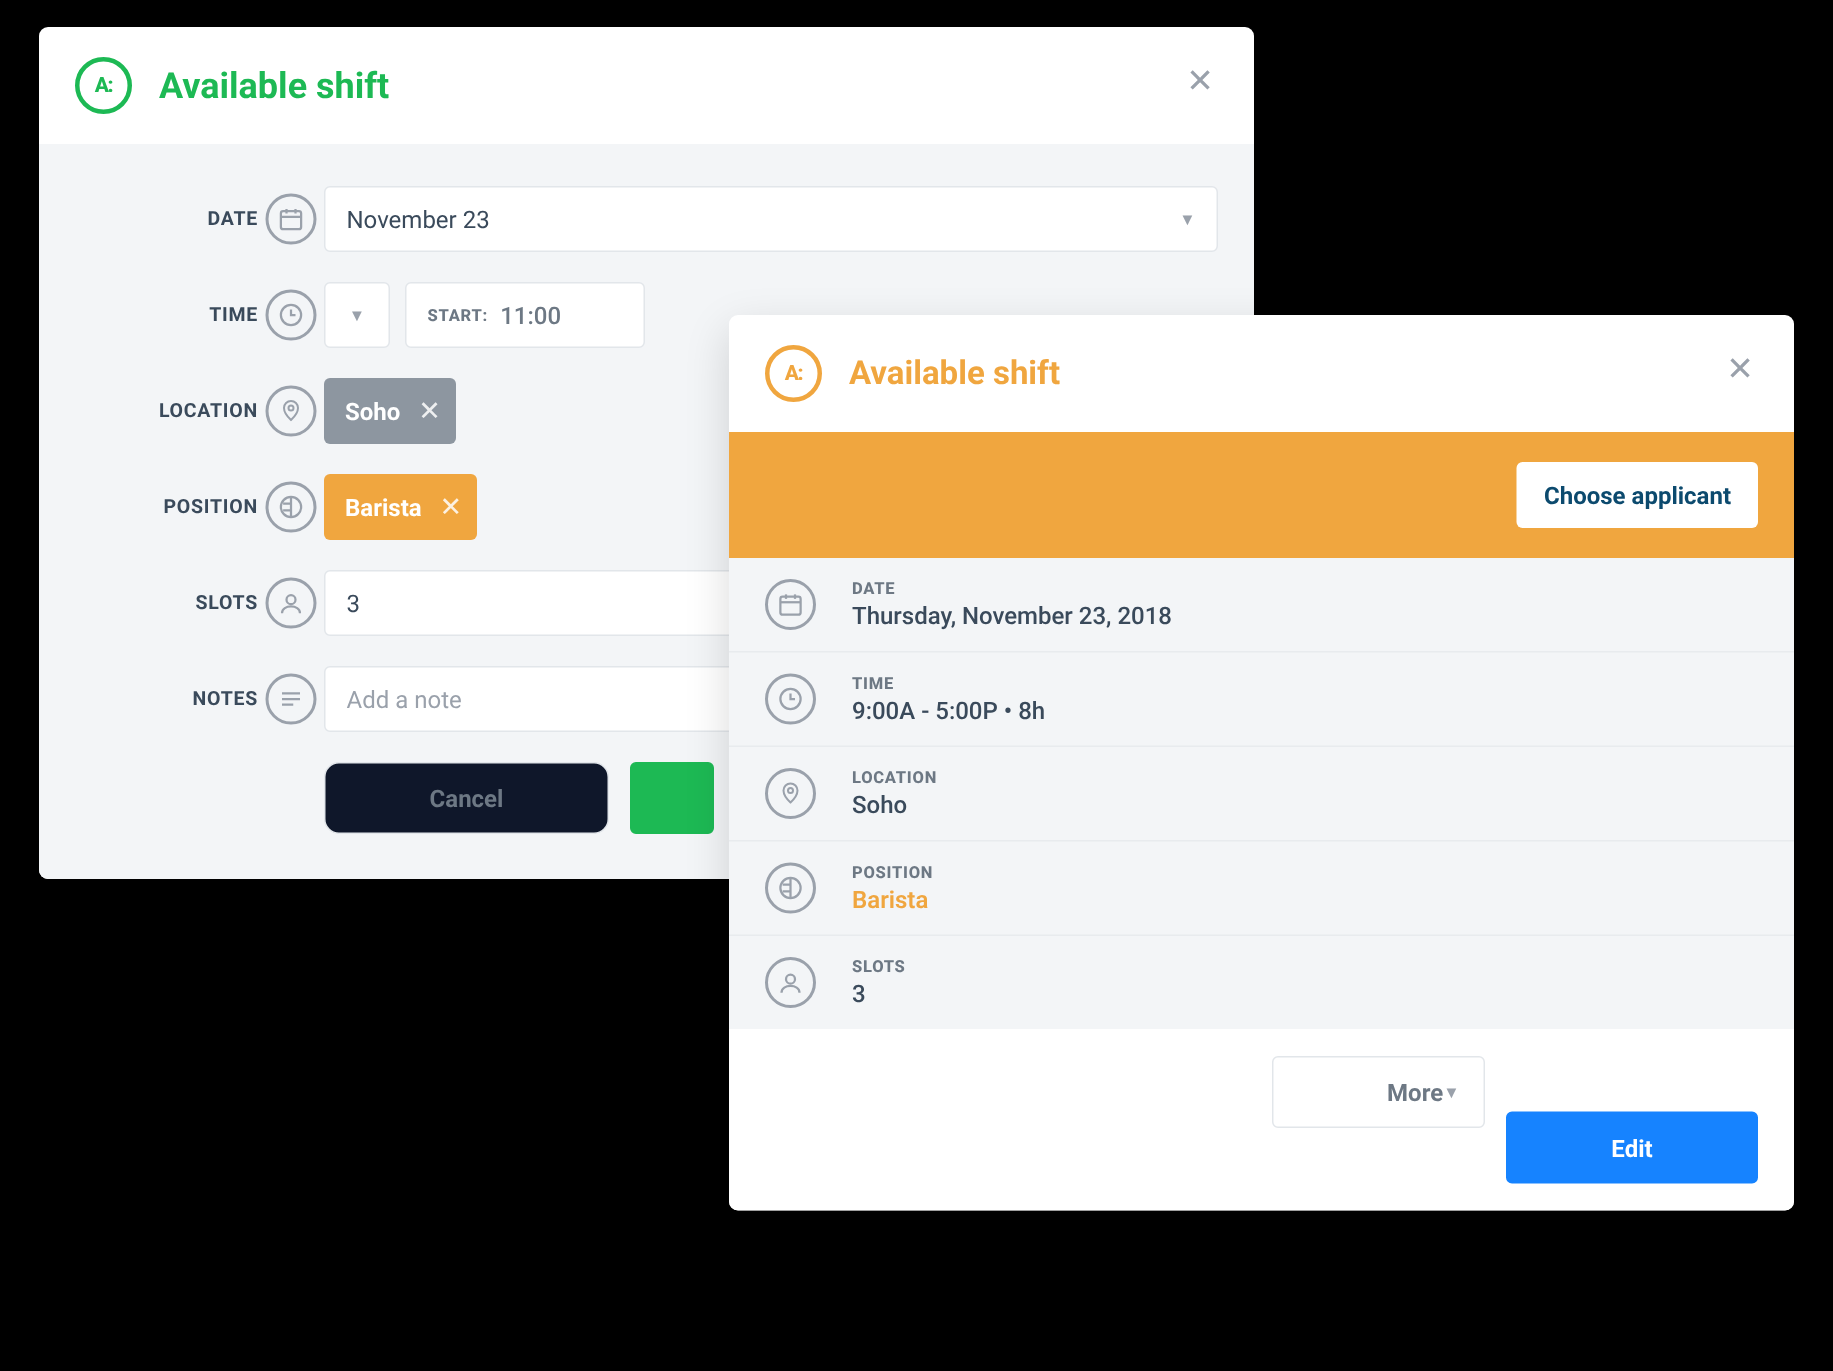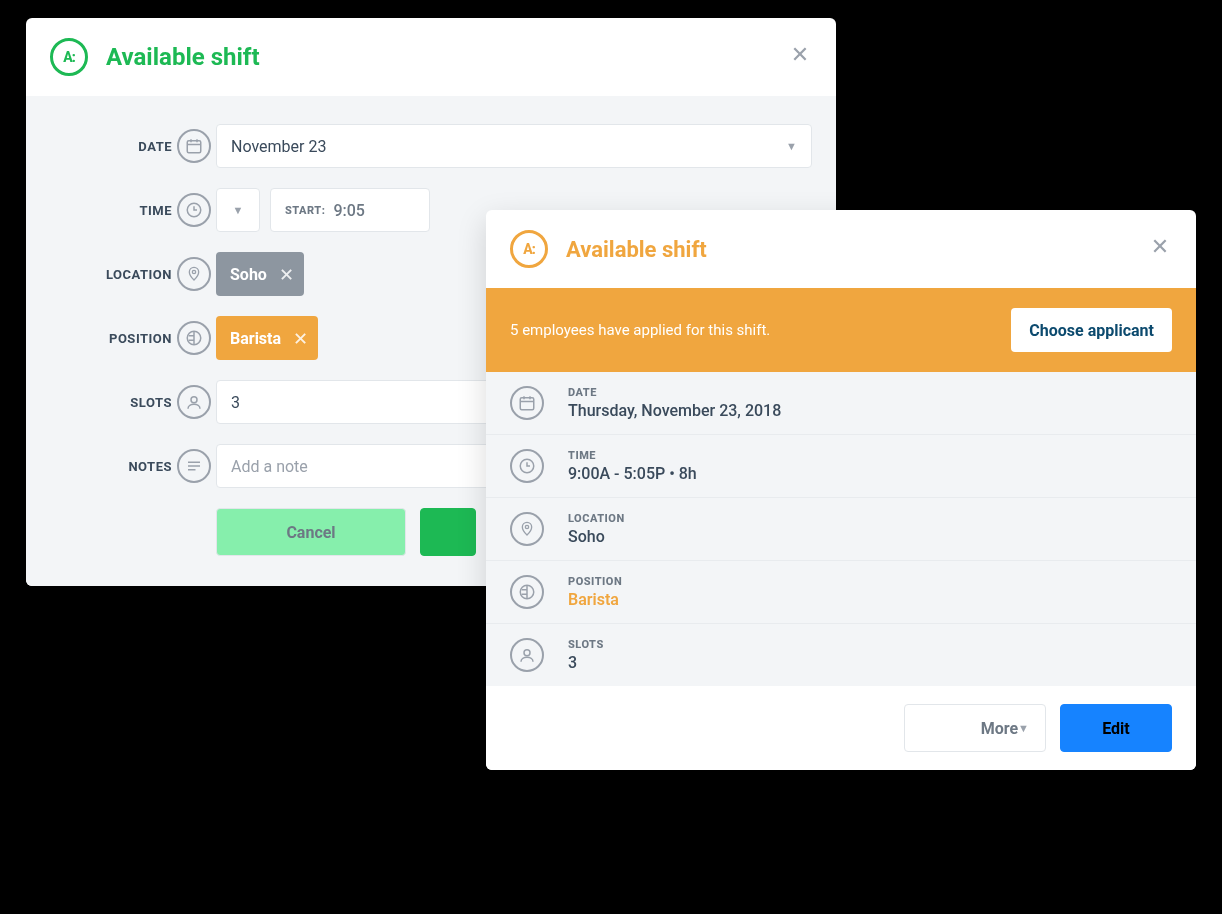--- a/index.html
+++ b/index.html
@@ -55,21 +55,21 @@
   .small-caret-box { width:44px; justify-content:center; cursor:pointer;}
   .start-box { flex:0 0 160px; gap:8px;text-align:center; }
   .start-label { font-size:11px; font-weight:800; letter-spacing:.5px; color:#6d7884; }
   .notes-input { color:#9aa1ab; flex:1;}
   .m1-footer { display:flex; gap:14px; padding-left:166px; margin-top:10px;}
   .btn {
     height:48px; border-radius:4px; border:1px solid #e2e6ea;
     display:flex; align-items:center; justify-content:center;
     font-size:16px; font-weight:700; cursor:pointer; padding:0 22px;
   }
-  .btn-secondary { background:#86efac; color:#6d7884; width:190px;}
+  .btn-secondary { background:#0f172a; color:#6d7884; width:190px;border-radius:10px;}
   .btn-green { background:#1db954; color:#fff; border-color:#1db954; width:56px;}
 
   
   .modal-2 { left:486px; top:210px; width:710px; }
   .m2-header { display:flex; align-items:center; padding:20px 24px; position:relative;}
   .m2-header .logo-circle { border-color:#f0a63f; color:#f0a63f; }
   .m2-title { margin-left:18px; font-size:22px; font-weight:700; color:#f0a63f; }
   .m2-banner {
     background:#f0a63f; color:#fff; padding:20px 24px;
     display:flex; align-items:center; justify-content:space-between;
@@ -82,21 +82,21 @@
   .d-icon { width:34px; height:34px; border-radius:50%; border:2px solid #9aa1ab; display:flex; align-items:center; justify-content:center; color:#9aa1ab; margin-right:24px; flex-shrink:0;}
   .d-text { padding-top:0;}
   .d-label { font-size:11px; font-weight:800; letter-spacing:.5px; color:#6d7884; margin-bottom:2px;}
   .d-val { font-size:16px; color:#3a4a5b; font-weight:500;}
   .d-val.orange { color:#f0a63f; font-weight:600;}
   .avatars { display:flex; margin-top:2px;}
   .avatar { width:22px; height:22px; border-radius:50%; border:2px solid #fff; background:#6d7884; margin-left:-6px; background-size:cover;}
   .avatar:first-child { margin-left:0;}
   .m2-footer { background:#fff; padding:18px 24px; display:flex; justify-content:flex-end; gap:14px;}
   .btn-dropdown { background:#fff; color:#6d7884; width:142px; justify-content:flex-end; padding:0 16px;}
-  .btn-blue { background:#1683ff; color:#000000; border-color:#1683ff; width:112px;}
+  .btn-blue { background:#1683ff; color:#ffffff; border-color:#1683ff; width:168px;margin-top:37px;}
   .btn-close2 { background:#fff; color:#6d7884; width:140px;}
 
   svg { display:block; }
 </style>
 </head>
 <body>
 
 <div class="modal modal-1">
   <div class="m1-header">
     <div class="logo-circle">A:</div>
@@ -134,21 +134,21 @@
               <polyline points="12 7 12 12 16 12"></polyline>
             </svg>
       </div>
         </div>
       <div class="f-ctrl">
         <div class="input small-caret-box">
             <span class="caret">▼</span>
           </div>
         <div class="input start-box">
           <span class="start-label">START:</span>
-          <span style="color:#6d7884;font-weight:500;">9:05</span>
+          <span style="color:#6d7884;font-weight:500;">11:00</span>
         </div>
       </div>
     </div>
 
     <div class="f-row">
       <div class="f-label">LOCATION</div>
       <div class="f-icon-wrap">
           <div class="f-icon">
         <svg width="16" height="18" viewBox="0 0 24 24" fill="none" stroke="currentColor" stroke-width="2">
               <path d="M12 21s-7-6.5-7-12a7 7 0 1 1 14 0c0 5.5-7 12-7 12z"></path>
@@ -226,21 +226,20 @@
 
 <div class="modal modal-2">
   <div class="m2-header">
     <div class="logo-circle">A:</div>
     <div class="m2-title">Available shift</div>
     <div class="close-x">✕</div>
   </div>
 
   <div class="m2-banner">
     <div class="m2-banner-text">
-      <div>5 employees have applied for this shift.</div>
     </div>
     <div class="btn btn-white-orange">Choose applicant</div>
   </div>
 
   <div class="m2-body">
 
     <div class="d-row">
       <div class="d-icon">
         <svg width="18" height="18" viewBox="0 0 24 24" fill="none" stroke="currentColor" stroke-width="2">
             <rect x="3" y="5" width="18" height="16" rx="2"></rect>
@@ -258,21 +257,21 @@
 
     <div class="d-row">
       <div class="d-icon">
         <svg width="18" height="18" viewBox="0 0 24 24" fill="none" stroke="currentColor" stroke-width="2">
             <circle cx="12" cy="12" r="9"></circle>
             <polyline points="12 7 12 12 16 12"></polyline>
           </svg>
       </div>
       <div class="d-text">
         <div class="d-label">TIME</div>
-        <div class="d-val">9:00A - 5:05P • 8h</div>
+        <div class="d-val">9:00A - 5:00P • 8h</div>
       </div>
     </div>
 
     <div class="d-row">
       <div class="d-icon">
         <svg width="16" height="18" viewBox="0 0 24 24" fill="none" stroke="currentColor" stroke-width="2">
             <path d="M12 21s-7-6.5-7-12a7 7 0 1 1 14 0c0 5.5-7 12-7 12z"></path>
             <circle cx="12" cy="9" r="2.5"></circle>
           </svg>
       </div>

